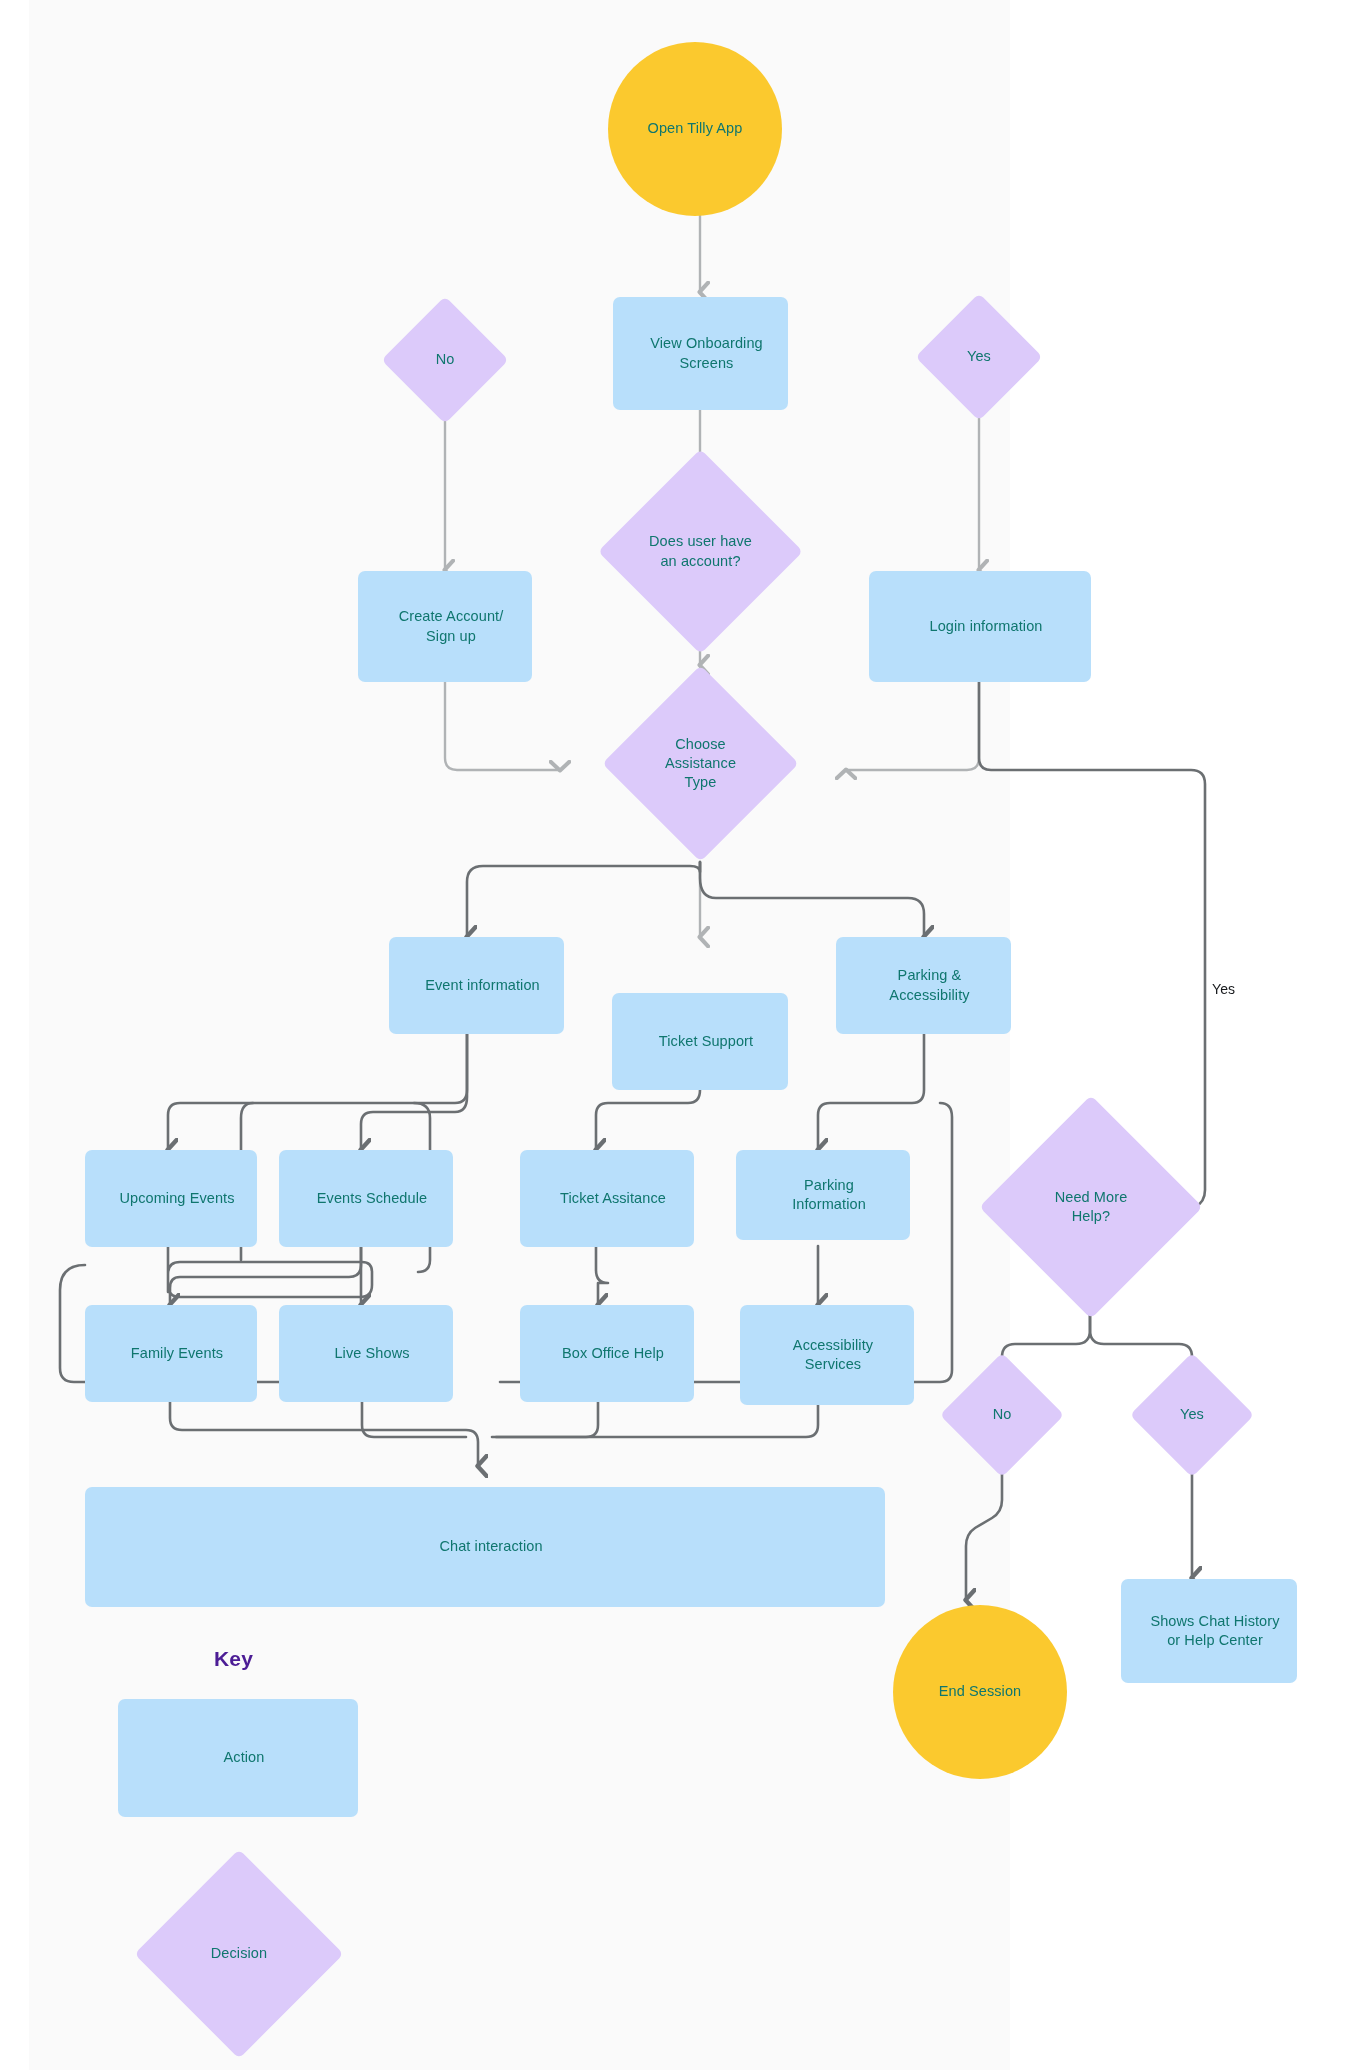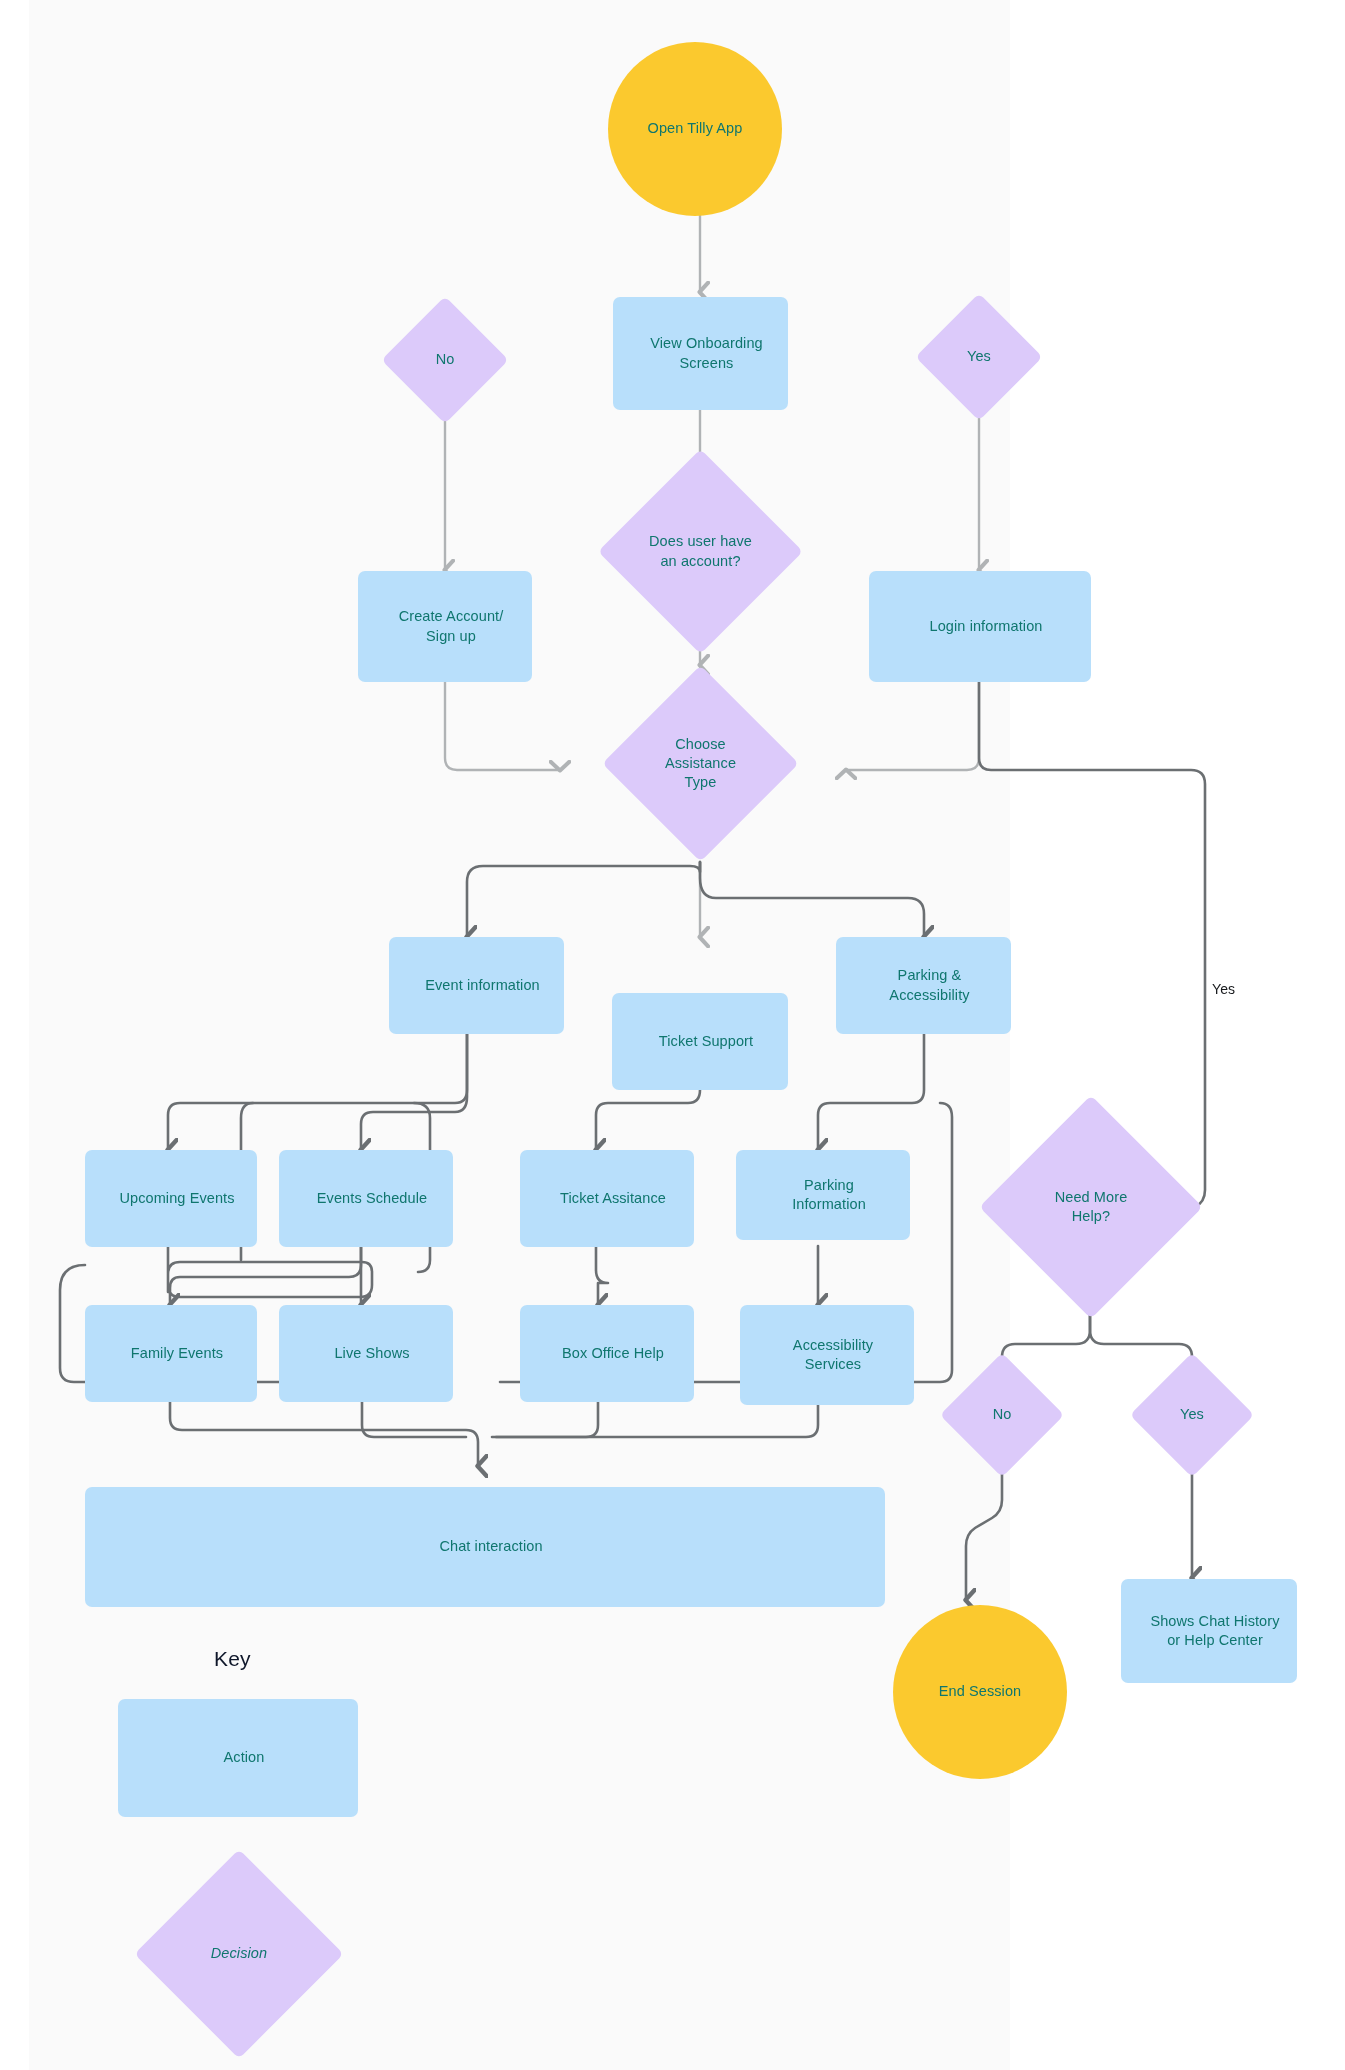--- a/index.html
+++ b/index.html
@@ -69,22 +69,22 @@
   }
   .edge-label {
     position: absolute;
     font-size: 14px;
     color: #17191c;
     letter-spacing: 0.1px;
   }
   .key-title {
     position: absolute;
     font-size: 21px;
-    font-weight: normal;
-    color: #0f172a;
+    font-weight: bold;
+    color: #4c1d95;
     letter-spacing: 0.2px;
   }
 </style>
 </head>
 <body>
 
 <div id="canvas">
   <div id="board"></div>
 
   <svg class="edges" viewBox="0 0 1345 2070">
@@ -286,17 +286,17 @@
   </div>
 
   <div class="edge-label" style="left:1212px; top:981px;">Yes</div>
 
   <div class="key-title" style="left:214px; top:1647px;">Key</div>
 
   <div class="node action" style="left:118px; top:1699px; width:240px; height:118px;">
     <span>Action</span>
   </div>
 
-  <div class="node decision" style="left:165px; top:1880px; width:148px; height:148px;font-style:italic;">
+  <div class="node decision" style="left:165px; top:1880px; width:148px; height:148px;">
     <span class="dia"></span>
     <span class="dlabel">Decision</span>
   </div>
 </div>
 
 </body></html>

